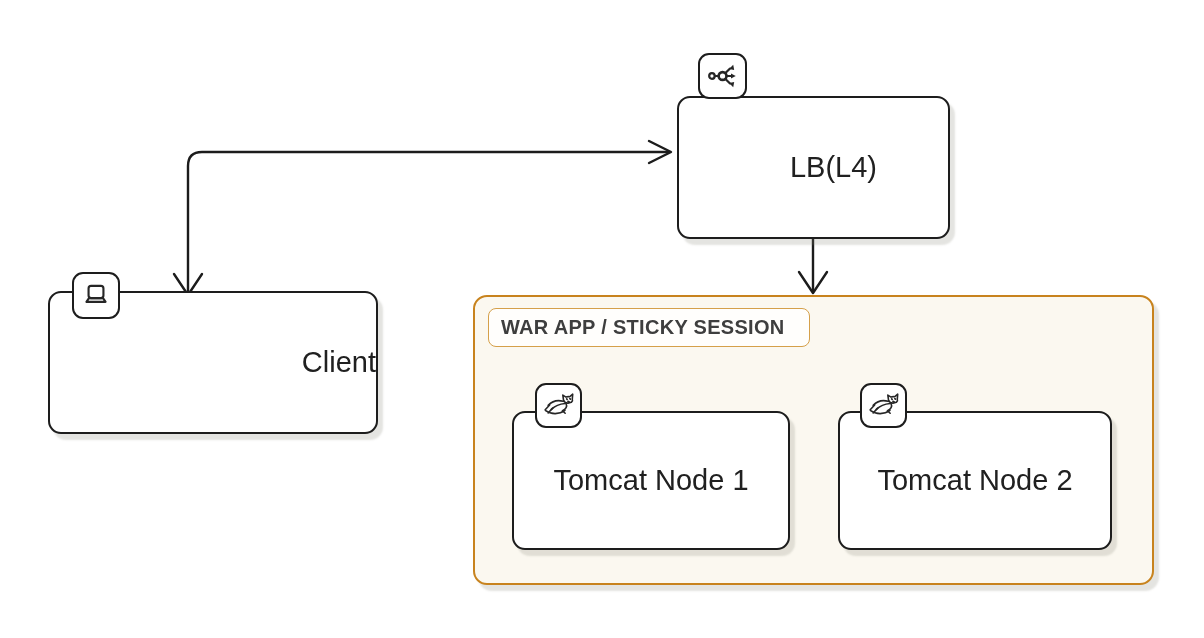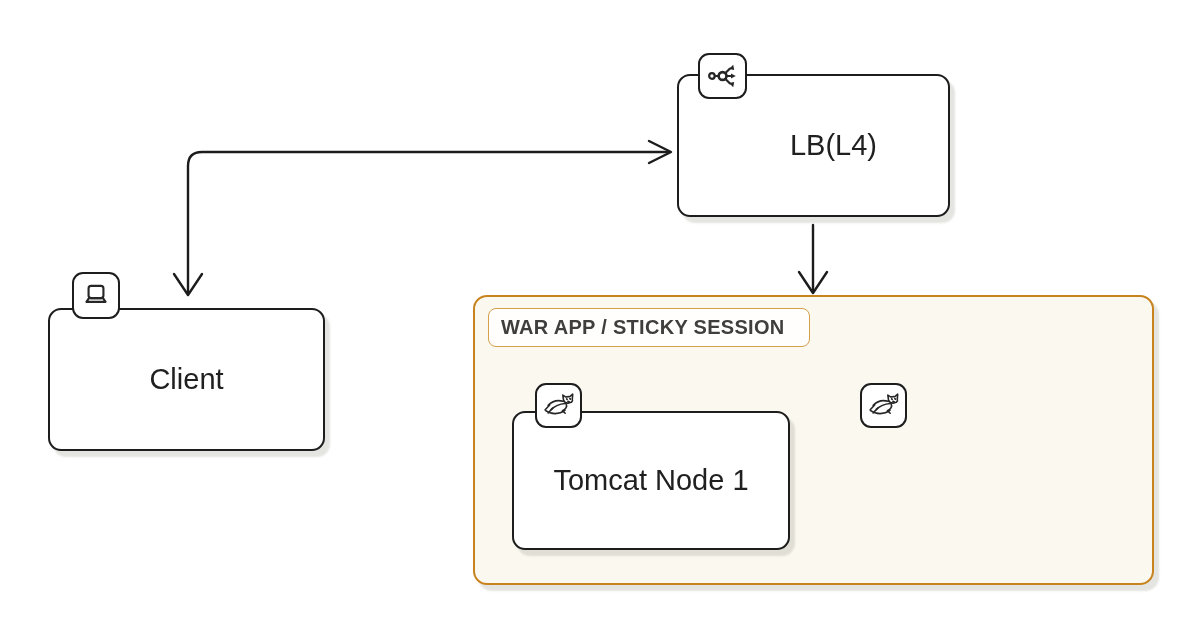--- a/index.html
+++ b/index.html
@@ -58,22 +58,22 @@
     border-radius: 13px;
     box-shadow: 5px 6px 2px rgba(130,130,120,0.22);
     box-sizing: border-box;
     display: flex;
     align-items: center;
     justify-content: center;
     font-size: 29px;
     color: #202020;
     white-space: nowrap;
   }
-  .node-client { left: 48px;  top: 308px; width: 277px; height: 143px; }
-  .node-lb     { left: 677px; top: 74px;  width: 273px; height: 143px; padding-left: 40px; }
+  .node-client { left: 48px;  top: 291px; width: 330px; height: 143px; justify-content: flex-end; }
+  .node-lb     { left: 677px; top: 96px;  width: 273px; height: 143px; padding-left: 40px; }
   .node-tc1    { left: 512px; top: 411px; width: 278px; height: 139px; text-align: right; }
   .node-tc2    { left: 838px; top: 411px; width: 274px; height: 139px; }
   .badge {
     position: absolute;
     background: #ffffff;
     border: 2.3px solid #1d1d1d;
     border-radius: 11px;
     box-sizing: border-box;
     display: flex;
     align-items: center;
@@ -114,20 +114,23 @@
   </div>
 
   <div class="node node-lb">
     <span>LB(L4)</span>
   </div>
 
   <div class="node node-tc1">
     <span>Tomcat Node 1</span>
   </div>
 
+  <div class="node node-tc2">
+    <span>Tomcat Node 2</span>
+  </div>
 
   <div class="badge badge-client">
     <svg width="34" height="34" viewBox="0 0 32 32">
       <g class="icon-stroke" stroke-width="2">
         <rect x="9" y="6.5" width="14" height="11.5" rx="2.4"></rect>
         <path d="M7 21.5 L25 21.5 L22.6 18 L9.4 18 Z"></path>
       </g>
     </svg>
   </div>
 

